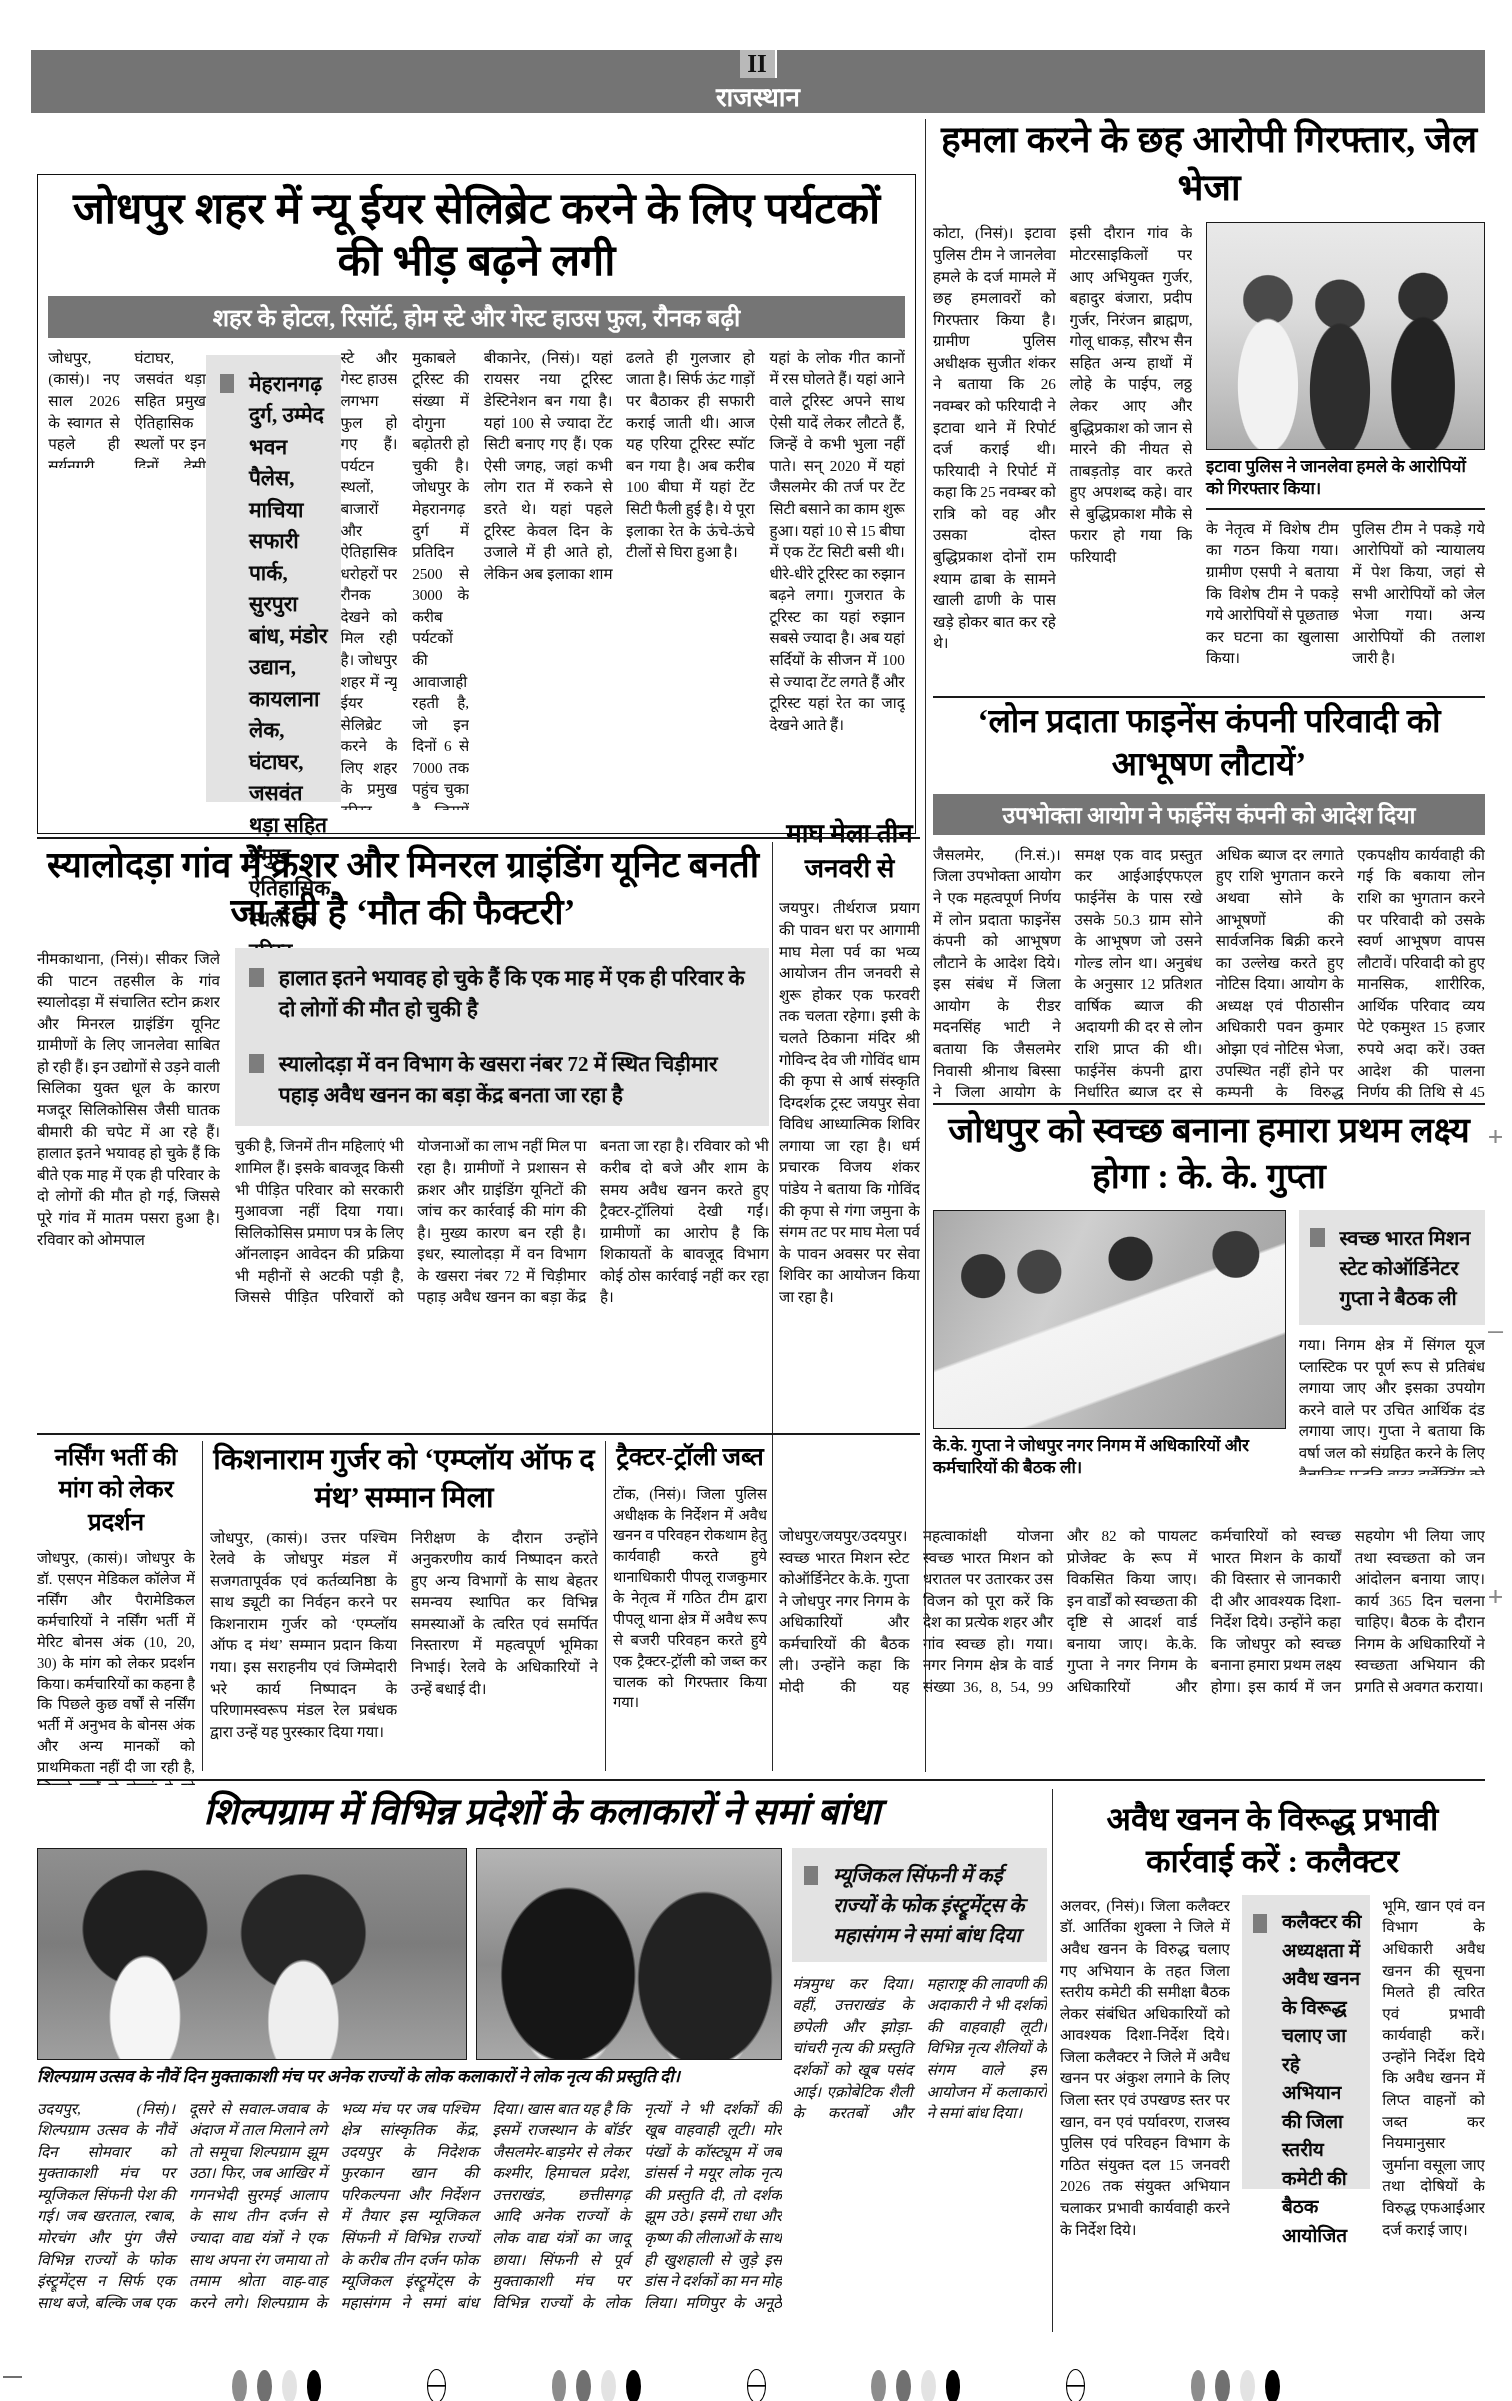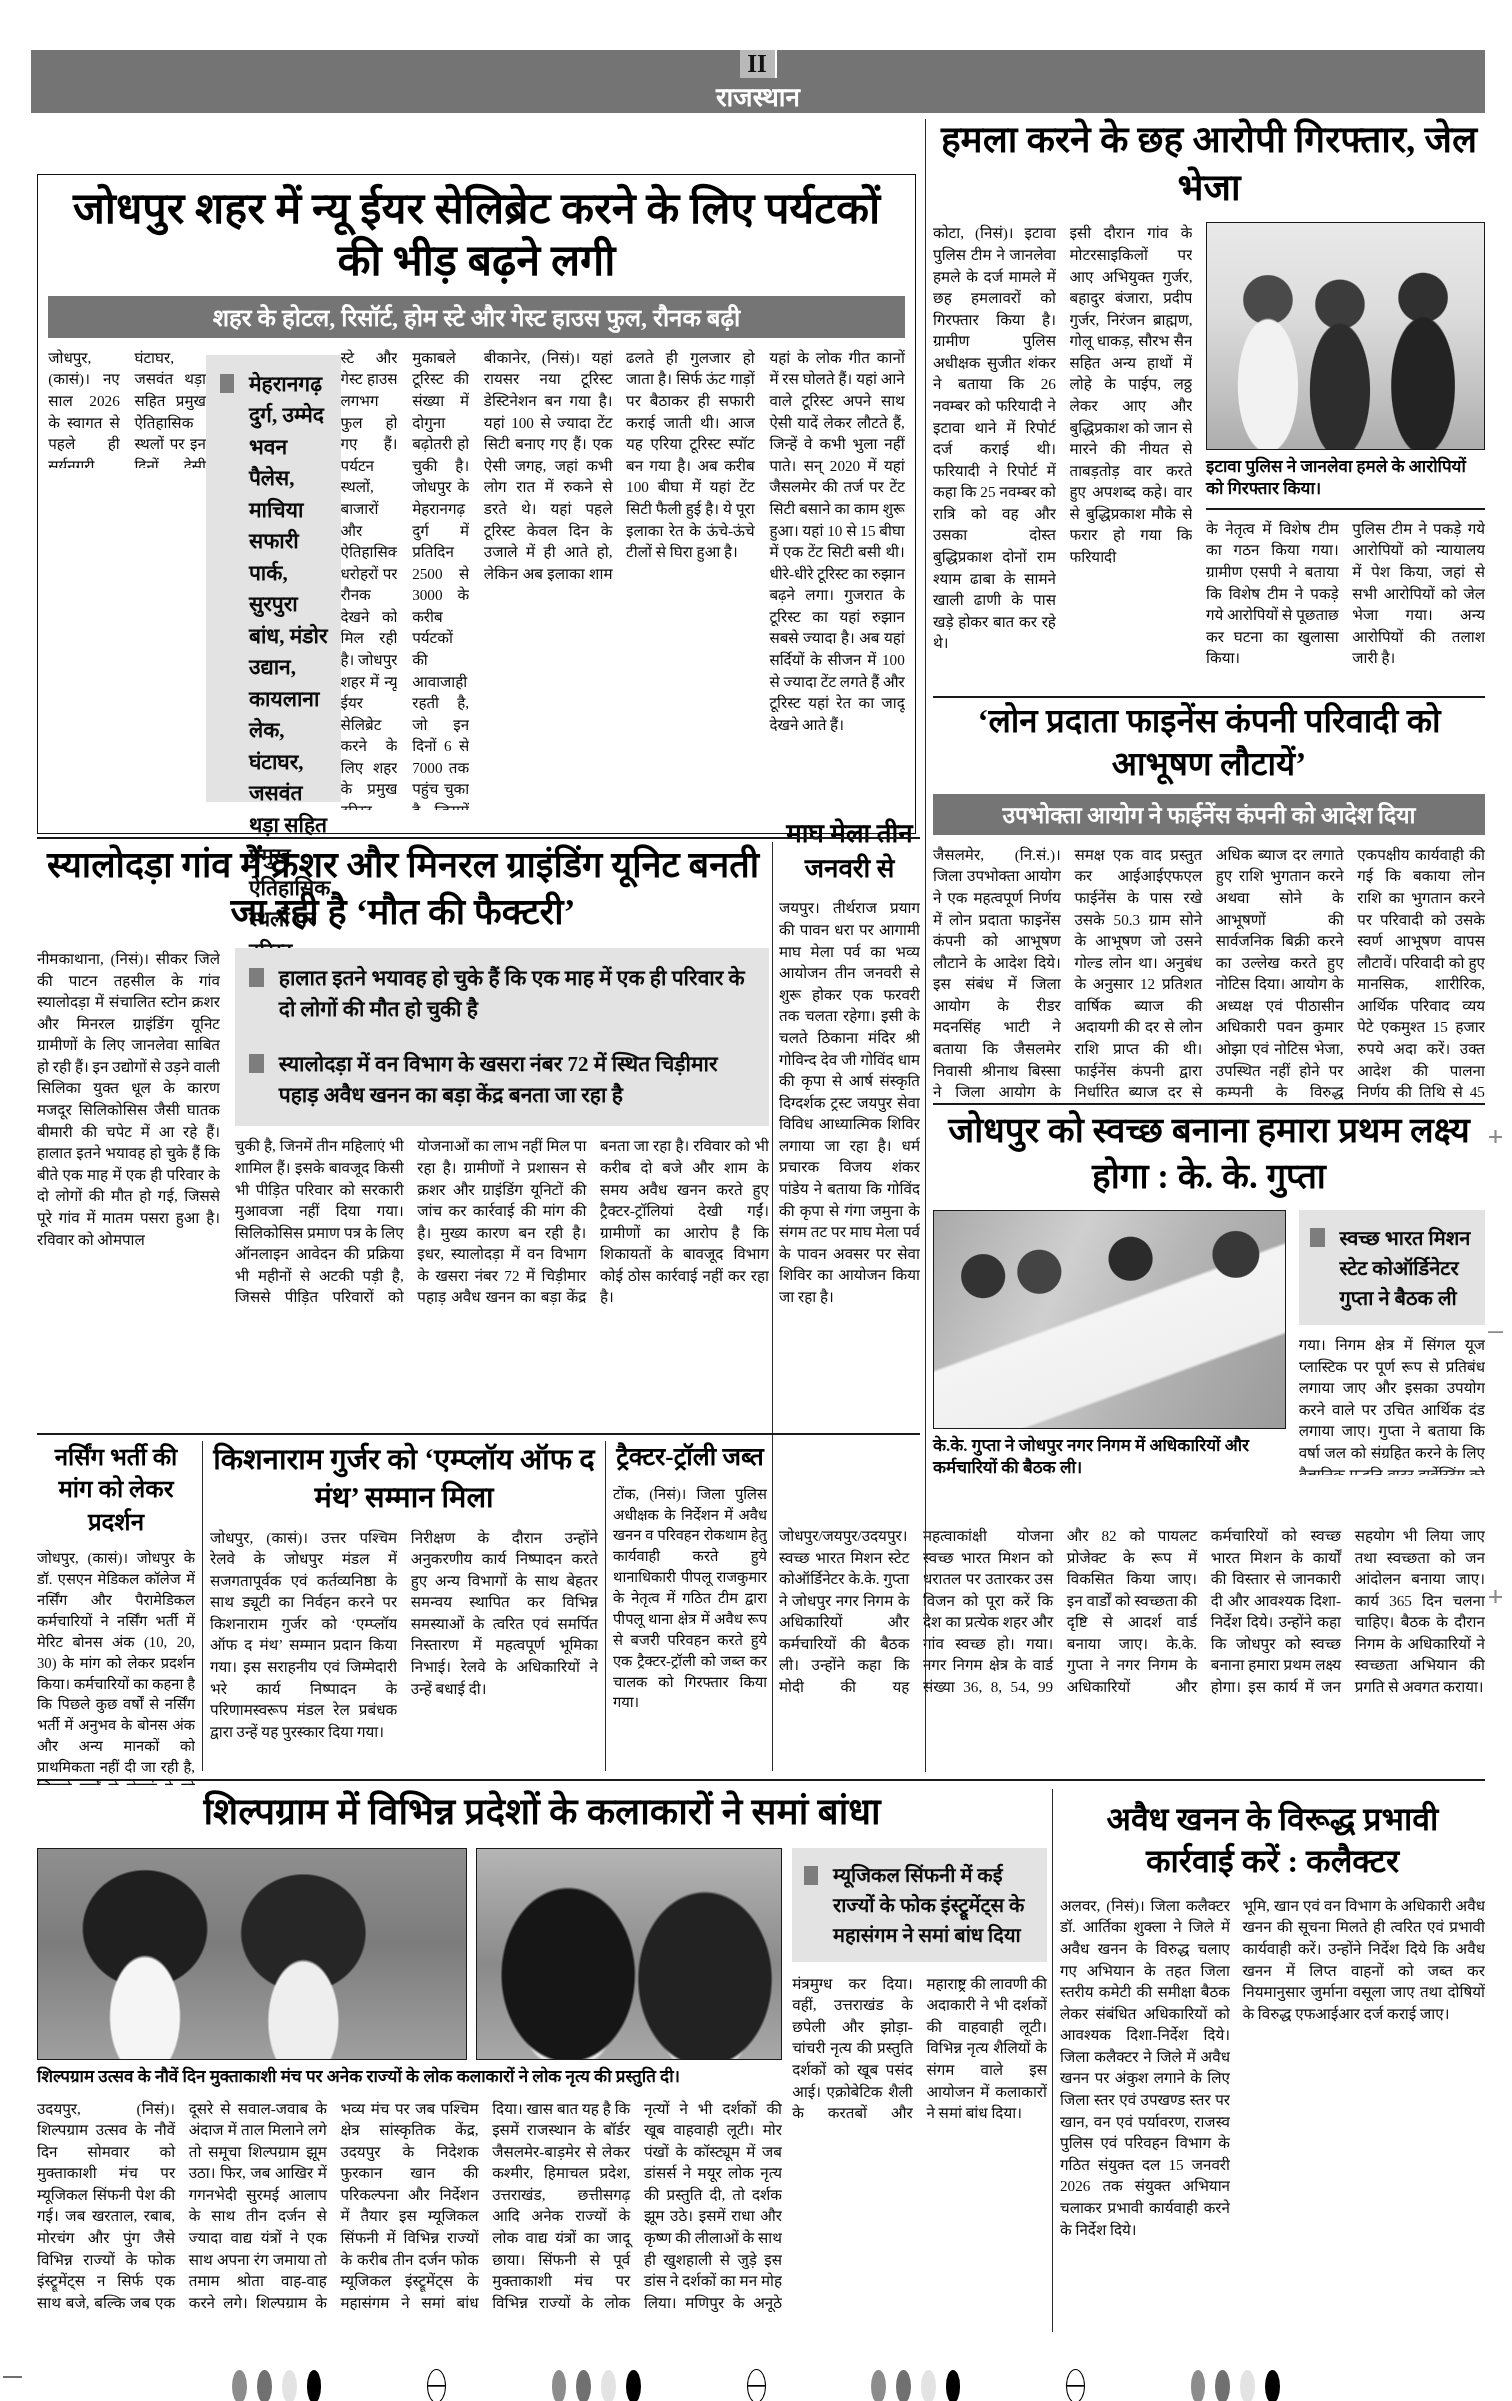--- a/index.html
+++ b/index.html
@@ -201,21 +201,21 @@
     <div class="bodytext" style="flex:1;">जोधपुर, (कासं)। उत्तर पश्चिम रेलवे के जोधपुर मंडल में सजगतापूर्वक एवं कर्तव्यनिष्ठा के साथ ड्यूटी का निर्वहन करने पर किशनाराम गुर्जर को ‘एम्प्लॉय ऑफ द मंथ’ सम्मान प्रदान किया गया। इस सराहनीय एवं जिम्मेदारी भरे कार्य निष्पादन के परिणामस्वरूप मंडल रेल प्रबंधक द्वारा उन्हें यह पुरस्कार दिया गया।</div>
     <div class="bodytext" style="flex:1;">निरीक्षण के दौरान उन्होंने अनुकरणीय कार्य निष्पादन करते हुए अन्य विभागों के साथ बेहतर समन्वय स्थापित कर विभिन्न समस्याओं के त्वरित एवं समर्पित निस्तारण में महत्वपूर्ण भूमिका निभाई। रेलवे के अधिकारियों ने उन्हें बधाई दी।</div>
   </div>
 </div>
 
 <div class="abs" style="left:613px;top:1441px;width:154px;height:330px;">
   <div class="headline" style="font-size:25px;line-height:1.3;margin-bottom:10.2px;">ट्रैक्टर-ट्रॉली जब्त</div>
   <div class="bodytext" style="font-size:14.7px;height:265px;">टोंक, (निसं)। जिला पुलिस अधीक्षक के निर्देशन में अवैध खनन व परिवहन रोकथाम हेतु कार्यवाही करते हुये थानाधिकारी पीपलू राजकुमार के नेतृत्व में गठित टीम द्वारा पीपलू थाना क्षेत्र में अवैध रूप से बजरी परिवहन करते हुये एक ट्रैक्टर-ट्रॉली को जब्त कर चालक को गिरफ्तार किया गया।</div>
 </div>
 
-<div class="abs" style="left:37px;top:1789px;width:1010px;height:543px;">
+<div class="abs" style="left:37px;top:1789px;width:1010px;height:543px;font-style:italic;">
   <div class="headline" style="font-size:37px;line-height:1.25;margin-bottom:12.4px;">शिल्पग्राम में विभिन्न प्रदेशों के कलाकारों ने समां बांधा</div>
   <div class="flexrow" style="gap:10.2px;">
     <div style="flex:0 0 745px;min-width:0;">
       <div class="flexrow" style="gap:9px;">
         <div class="photo ph-dance" style="width:428px;height:210px;"></div>
         <div class="photo ph-dance2" style="flex:1;height:210px;"></div>
       </div>
       <div class="caption" style="margin:6.8px 0 9px 0;">शिल्पग्राम उत्सव के नौवें दिन मुक्ताकाशी मंच पर अनेक राज्यों के लोक कलाकारों ने लोक नृत्य की प्रस्तुति दी।</div>
       <div class="bodytext cols5" style="height:220px;">
         <span>उदयपुर, (निसं)। शिल्पग्राम उत्सव के नौवें दिन सोमवार को मुक्ताकाशी मंच पर म्यूजिकल सिंफनी पेश की गई। जब खरताल, रबाब, मोरचंग और पुंग जैसे विभिन्न राज्यों के फोक इंस्ट्रूमेंट्स न सिर्फ एक साथ बजे, बल्कि जब एक दूसरे से सवाल-जवाब के अंदाज में ताल मिलाने लगे तो समूचा शिल्पग्राम झूम उठा। फिर, जब आखिर में गगनभेदी</span>
@@ -234,20 +234,24 @@
       </div>
       <div class="bodytext cols2" style="margin-top:10.2px;height:316px;">मंत्रमुग्ध कर दिया। वहीं, उत्तराखंड के छपेली और झोड़ा-चांचरी नृत्य की प्रस्तुति दर्शकों को खूब पसंद आई। एक्रोबेटिक शैली के करतबों और महाराष्ट्र की लावणी की अदाकारी ने भी दर्शकों की वाहवाही लूटी। विभिन्न नृत्य शैलियों के संगम वाले इस आयोजन में कलाकारों ने समां बांध दिया।</div>
     </div>
   </div>
 </div>
 
 <div class="abs" style="left:1060px;top:1798px;width:425px;height:534px;">
   <div class="headline" style="font-size:32px;line-height:1.32;margin-bottom:12.4px;">अवैध खनन के विरूद्ध प्रभावी कार्रवाई करें : कलैक्टर</div>
   <div class="flexrow" style="gap:12.4px;height:407px;">
     <div class="bodytext" style="flex:0 0 40%;">अलवर, (निसं)। जिला कलैक्टर डॉ. आर्तिका शुक्ला ने जिले में अवैध खनन के विरुद्ध चलाए गए अभियान के तहत जिला स्तरीय कमेटी की समीक्षा बैठक लेकर संबंधित अधिकारियों को आवश्यक दिशा-निर्देश दिये। जिला कलैक्टर ने जिले में अवैध खनन पर अंकुश लगाने के लिए जिला स्तर एवं उपखण्ड स्तर पर खान, वन एवं पर्यावरण, राजस्व पुलिस एवं परिवहन विभाग के गठित संयुक्त दल 15 जनवरी 2026 तक संयुक्त अभियान चलाकर प्रभावी कार्यवाही करने के निर्देश दिये।</div>
+    <div class="gbox brow" style="flex:0 0 30%;padding:13.6px 6.8px;height:294px;box-sizing:border-box;">
+      <span class="sqbullet"></span>
+      <span class="boxtext" style="font-size:19px;">कलैक्टर की अध्यक्षता में अवैध खनन के विरूद्ध चलाए जा रहे अभियान की जिला स्तरीय कमेटी की बैठक आयोजित</span>
+    </div>
     <div class="bodytext" style="flex:1;">भूमि, खान एवं वन विभाग के अधिकारी अवैध खनन की सूचना मिलते ही त्वरित एवं प्रभावी कार्यवाही करें। उन्होंने निर्देश दिये कि अवैध खनन में लिप्त वाहनों को जब्त कर नियमानुसार जुर्माना वसूला जाए तथा दोषियों के विरुद्ध एफआईआर दर्ज कराई जाए।</div>
   </div>
 </div>
 
 <div class="abs vrule" style="left:925px;top:119px;height:1653px;"></div>
 <div class="abs vrule" style="left:772px;top:842px;height:929px;"></div>
 <div class="abs vrule" style="left:202px;top:1441px;height:330px;"></div>
 <div class="abs vrule" style="left:605px;top:1441px;height:330px;"></div>
 <div class="abs vrule" style="left:1052px;top:1789px;height:543px;"></div>
 <div class="abs hrule" style="left:37px;top:837px;width:883px;"></div>

